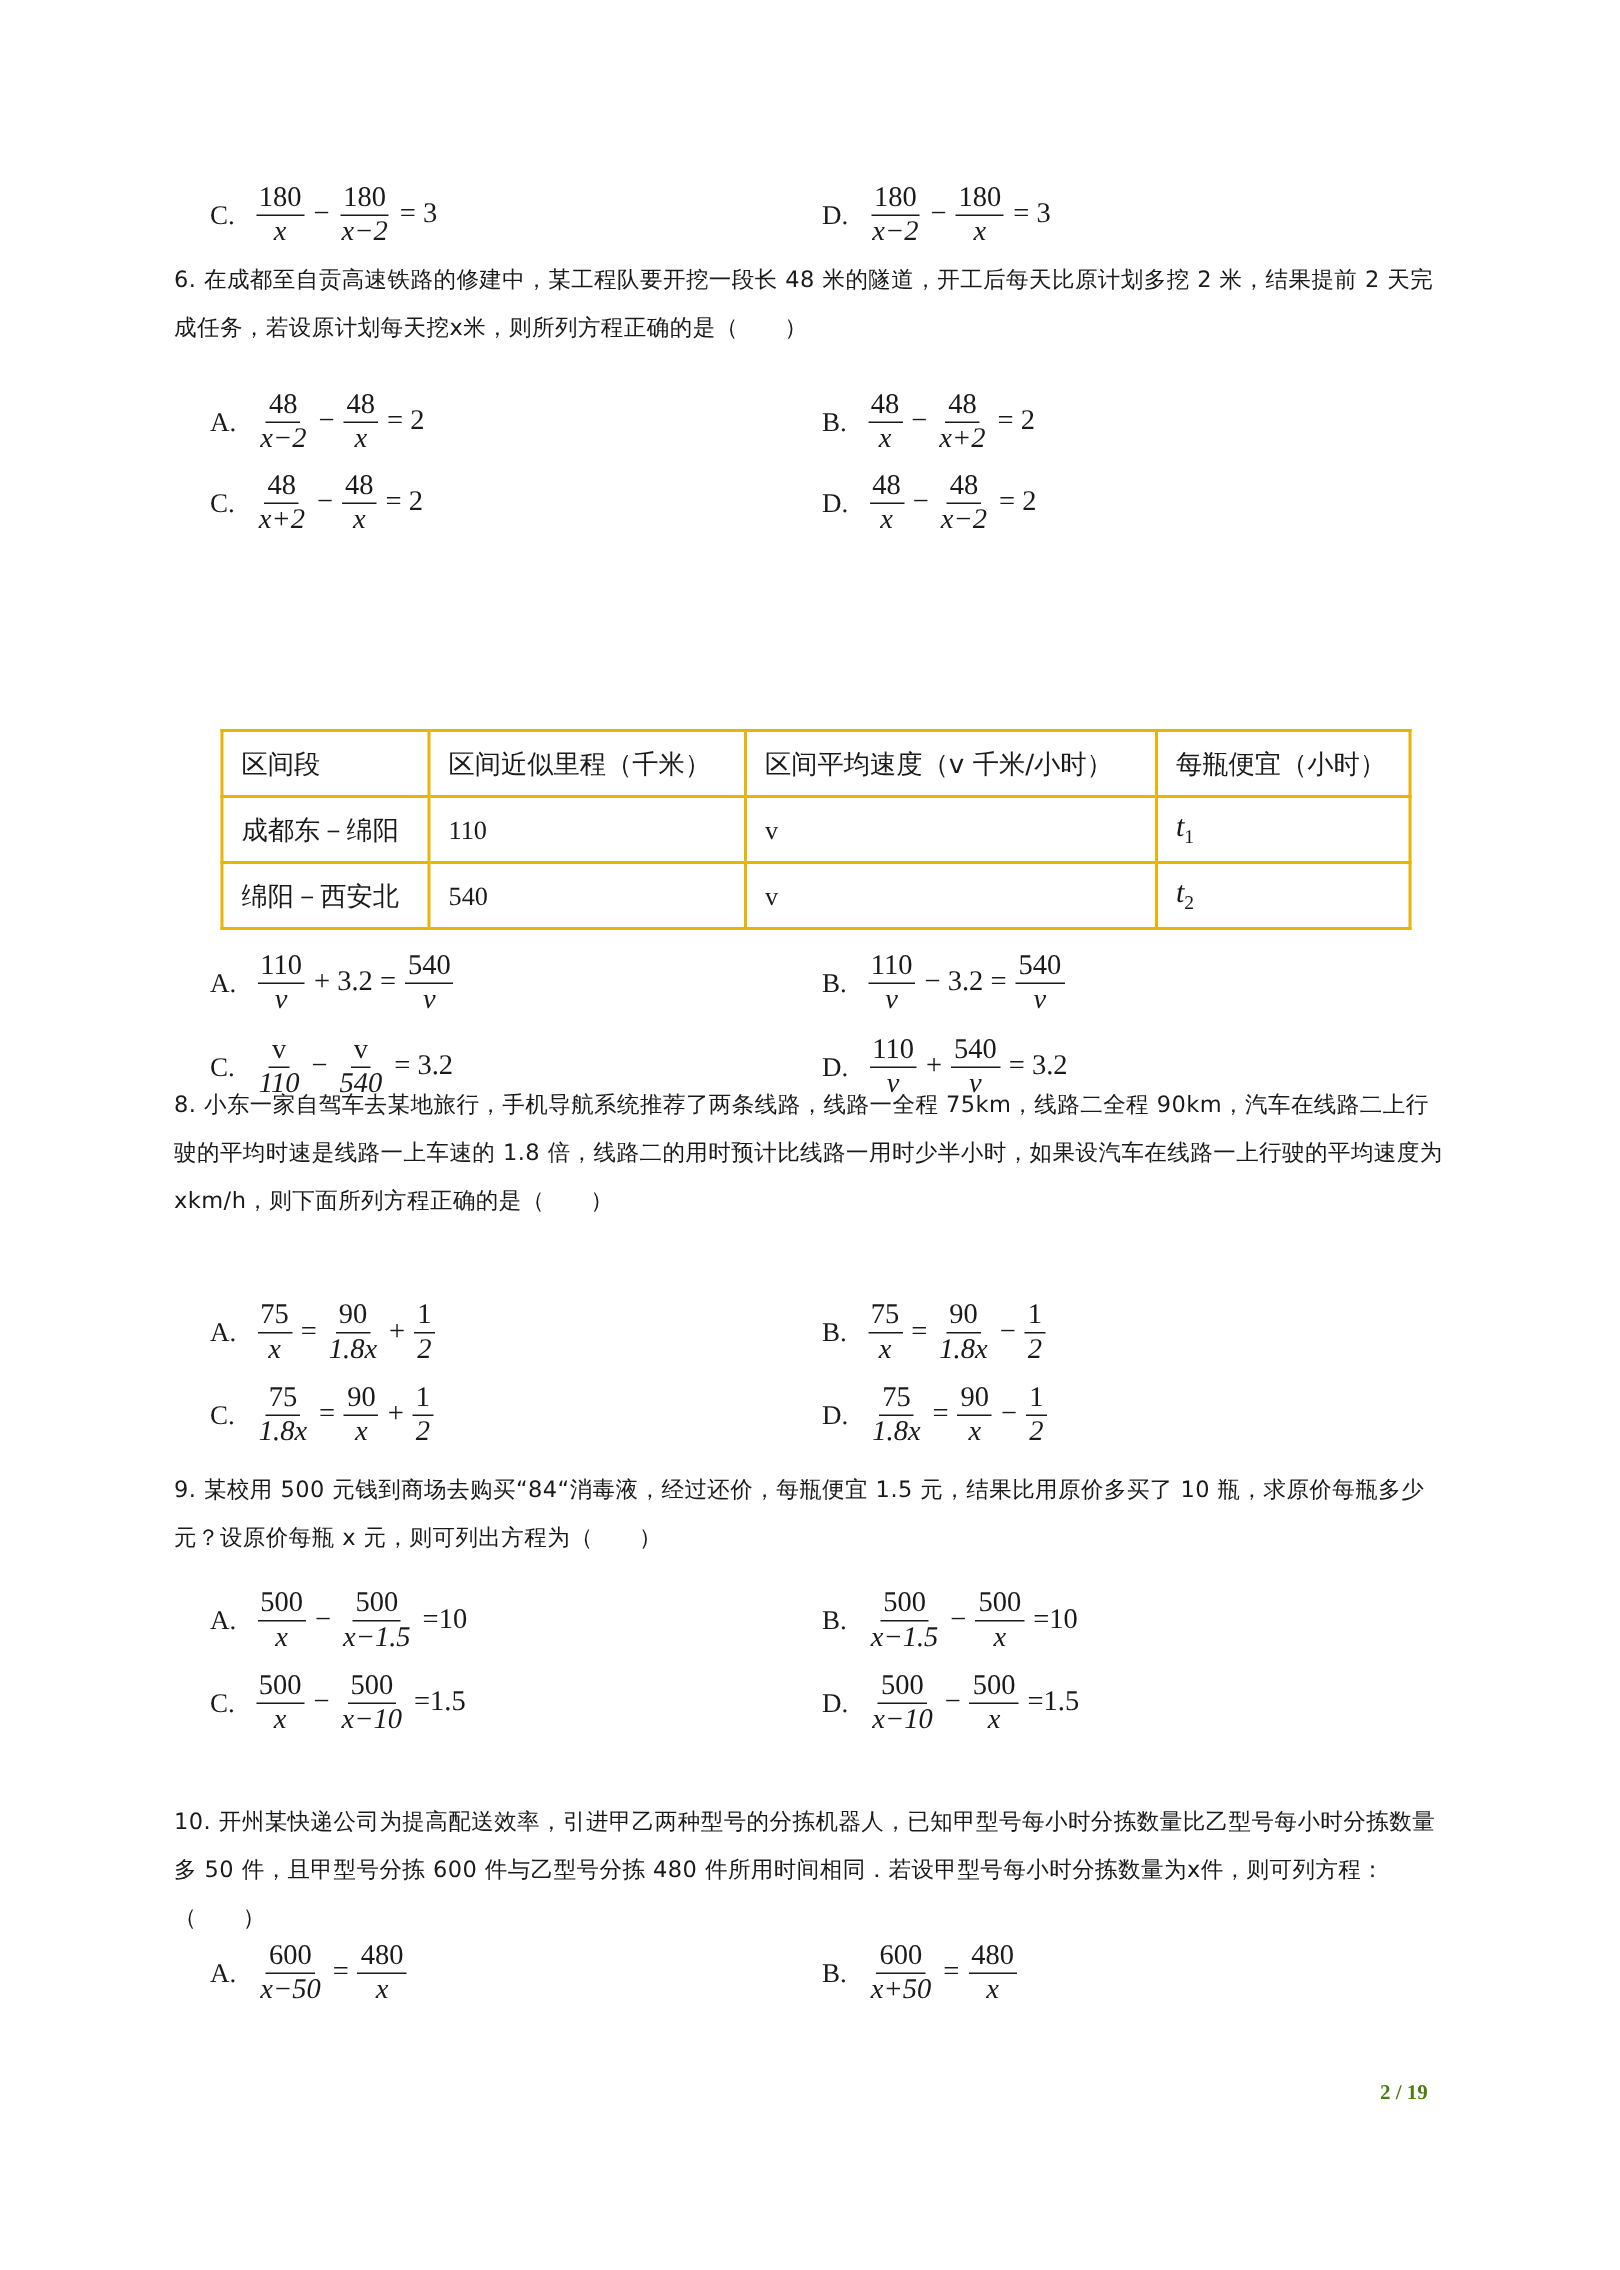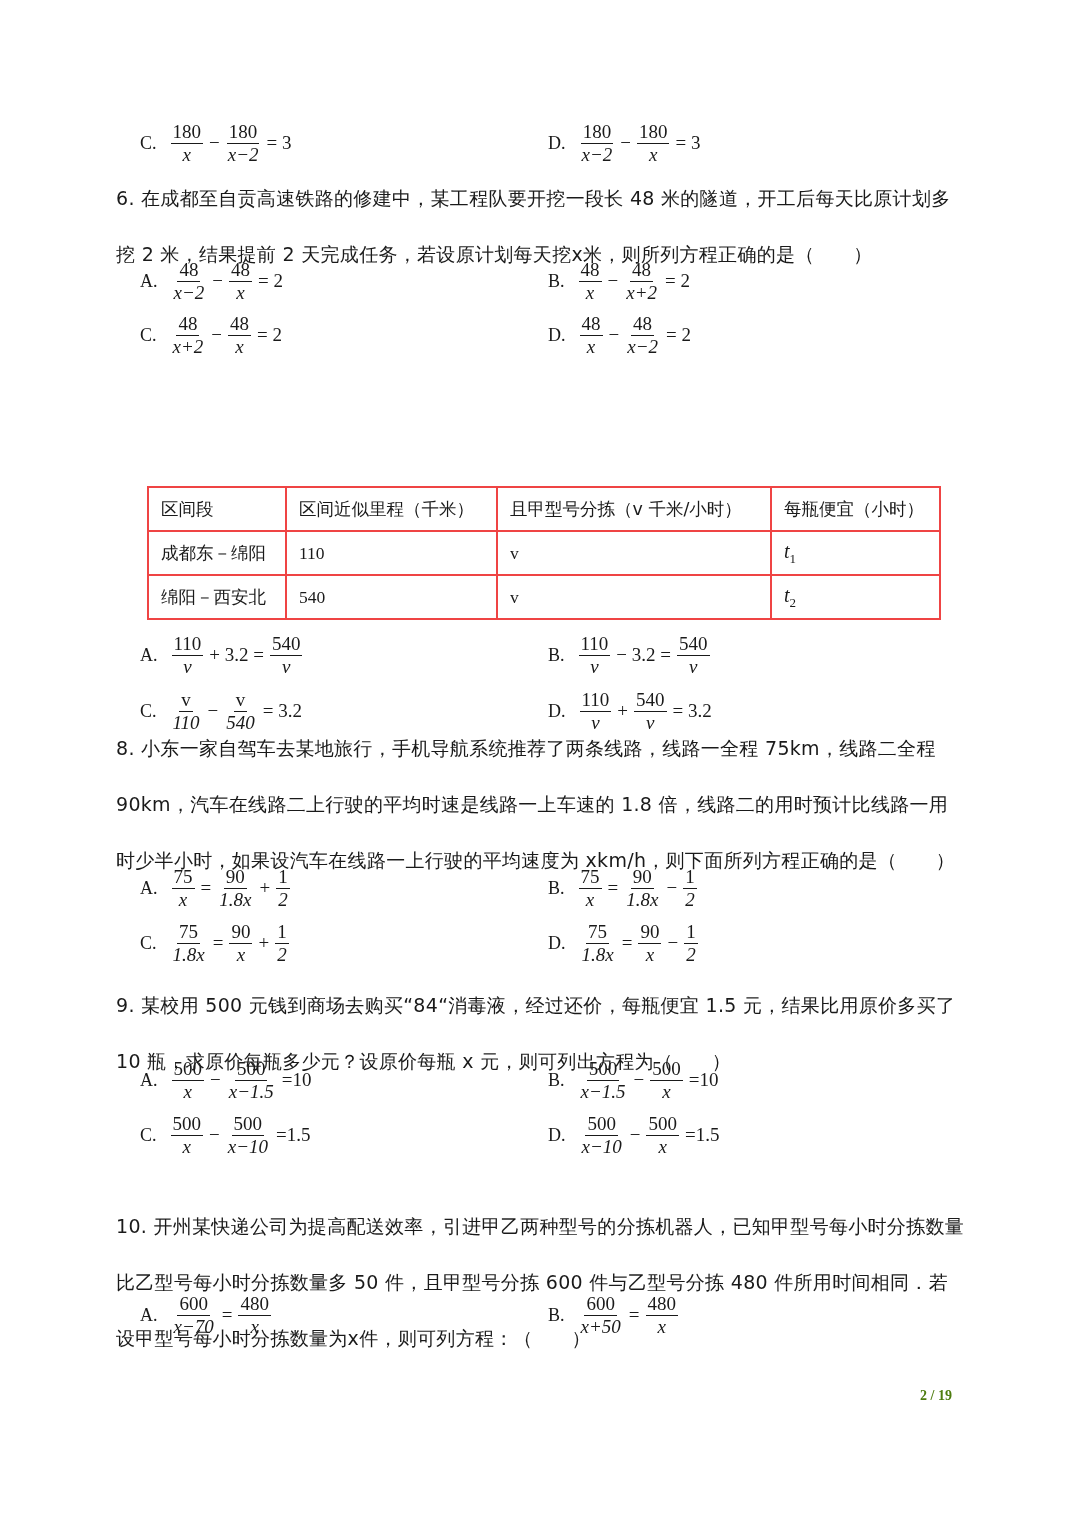--- a/index.html
+++ b/index.html
@@ -1,33 +1,33 @@
 <!DOCTYPE html>
 <html><head>
 <meta charset="utf-8">
 <style>
   html, body { margin: 0; padding: 0; background: #ffffff; }
   body { width: 1080px; height: 1513px; position: relative; overflow: hidden;
          font-family: "DejaVu Serif", "Liberation Serif", serif; color: #1a1a1a; }
   .page { position: absolute; left: 0; top: 0; width: 1080px; height: 1513px; }
-  .q-text { position: absolute; left: 116px; width: 850px; font-size: 19px; line-height: 56px;
+  .q-text { position: absolute; left: 116px; width: 850px; font-size: 15px; line-height: 32px;
             font-family: "DejaVu Sans", "Liberation Sans", sans-serif; letter-spacing: 0.3px; }
   .opt-row { position: absolute; left: 140px; width: 840px; height: 50px; }
   .opt { position: absolute; top: 0; height: 50px; display: flex; align-items: center; }
   .opt.left { left: 0; }
   .opt.right { left: 408px; }
   .opt-letter { font-family: "Liberation Serif", serif; font-size: 18px; margin-right: 12px; }
   .expr { display: flex; align-items: center; font-family: "Liberation Serif", serif; font-size: 19px; }
   .frac { display: inline-flex; flex-direction: column; align-items: center; margin: 0 2px; line-height: 22px; justify-content: center; }
   .frac .num { padding: 0 2px; border-bottom: 1.4px solid #1a1a1a; }
   .frac .den { padding: 0 2px; font-style: italic; }
   .op { margin: 0 4px; }
   table.info { position: absolute; left: 147px; top: 486px; width: 794px; border-collapse: collapse;
                font-family: "DejaVu Sans", "Liberation Sans", sans-serif; font-size: 17.5px; }
-  table.info td { border: 2px solid #ef4444; height: 42px; padding: 0 12px; }
+  table.info td { border: 2px solid #eab308; height: 42px; padding: 0 12px; }
   .t-num { font-family: "Liberation Serif", serif; }
   .t-var { font-family: "Liberation Serif", serif; font-style: italic; font-size: 20px; }
   .t-var sub { font-style: normal; font-size: 13px; }
   .page-num { position: absolute; left: 920px; top: 1388px; font-family: "Liberation Serif", serif;
               font-size: 14px; color: #4d7c0f; font-weight: bold; }
 </style>
 </head>
 <body>
 
 <div class="page">
@@ -129,21 +129,21 @@
           <span class="op">= 2</span>
         </span>
       </div>
   </div>
 
   <table class="info">
     <tbody>
         <tr>
       <td style="width:112px">区间段</td>
       <td style="width:185px">区间近似里程（千米）</td>
-      <td style="width:248px">且甲型号分拣（v 千米/小时）</td>
+      <td style="width:248px">区间平均速度（v 千米/小时）</td>
       <td>每瓶便宜（小时）</td>
     </tr>
     <tr>
       <td>成都东－绵阳</td>
       <td class="t-num">110</td>
       <td class="t-num">v</td>
       <td class="t-var"><span>t</span><sub>1</sub></td>
     </tr>
     <tr>
       <td>绵阳－西安北</td>
@@ -364,21 +364,21 @@
       </div>
   </div>
 
   <div class="q-text" style="top:1198px;">10. 开州某快递公司为提高配送效率，引进甲乙两种型号的分拣机器人，已知甲型号每小时分拣数量比乙型号每小时分拣数量多 50 件，且甲型号分拣 600 件与乙型号分拣 480 件所用时间相同．若设甲型号每小时分拣数量为x件，则可列方程：（　　）</div>
   <div class="opt-row" style="top:1290px;">
     <div class="opt left">
         <span class="opt-letter">A.</span>
         <span class="expr">
           <span class="frac">
             <span class="num">600</span>
-            <span class="den">x−70</span>
+            <span class="den">x−50</span>
           </span>
           <span class="op">=</span>
           <span class="frac">
             <span class="num">480</span>
             <span class="den">x</span>
           </span>
         </span>
       </div>
     <div class="opt right">
         <span class="opt-letter">B.</span>

